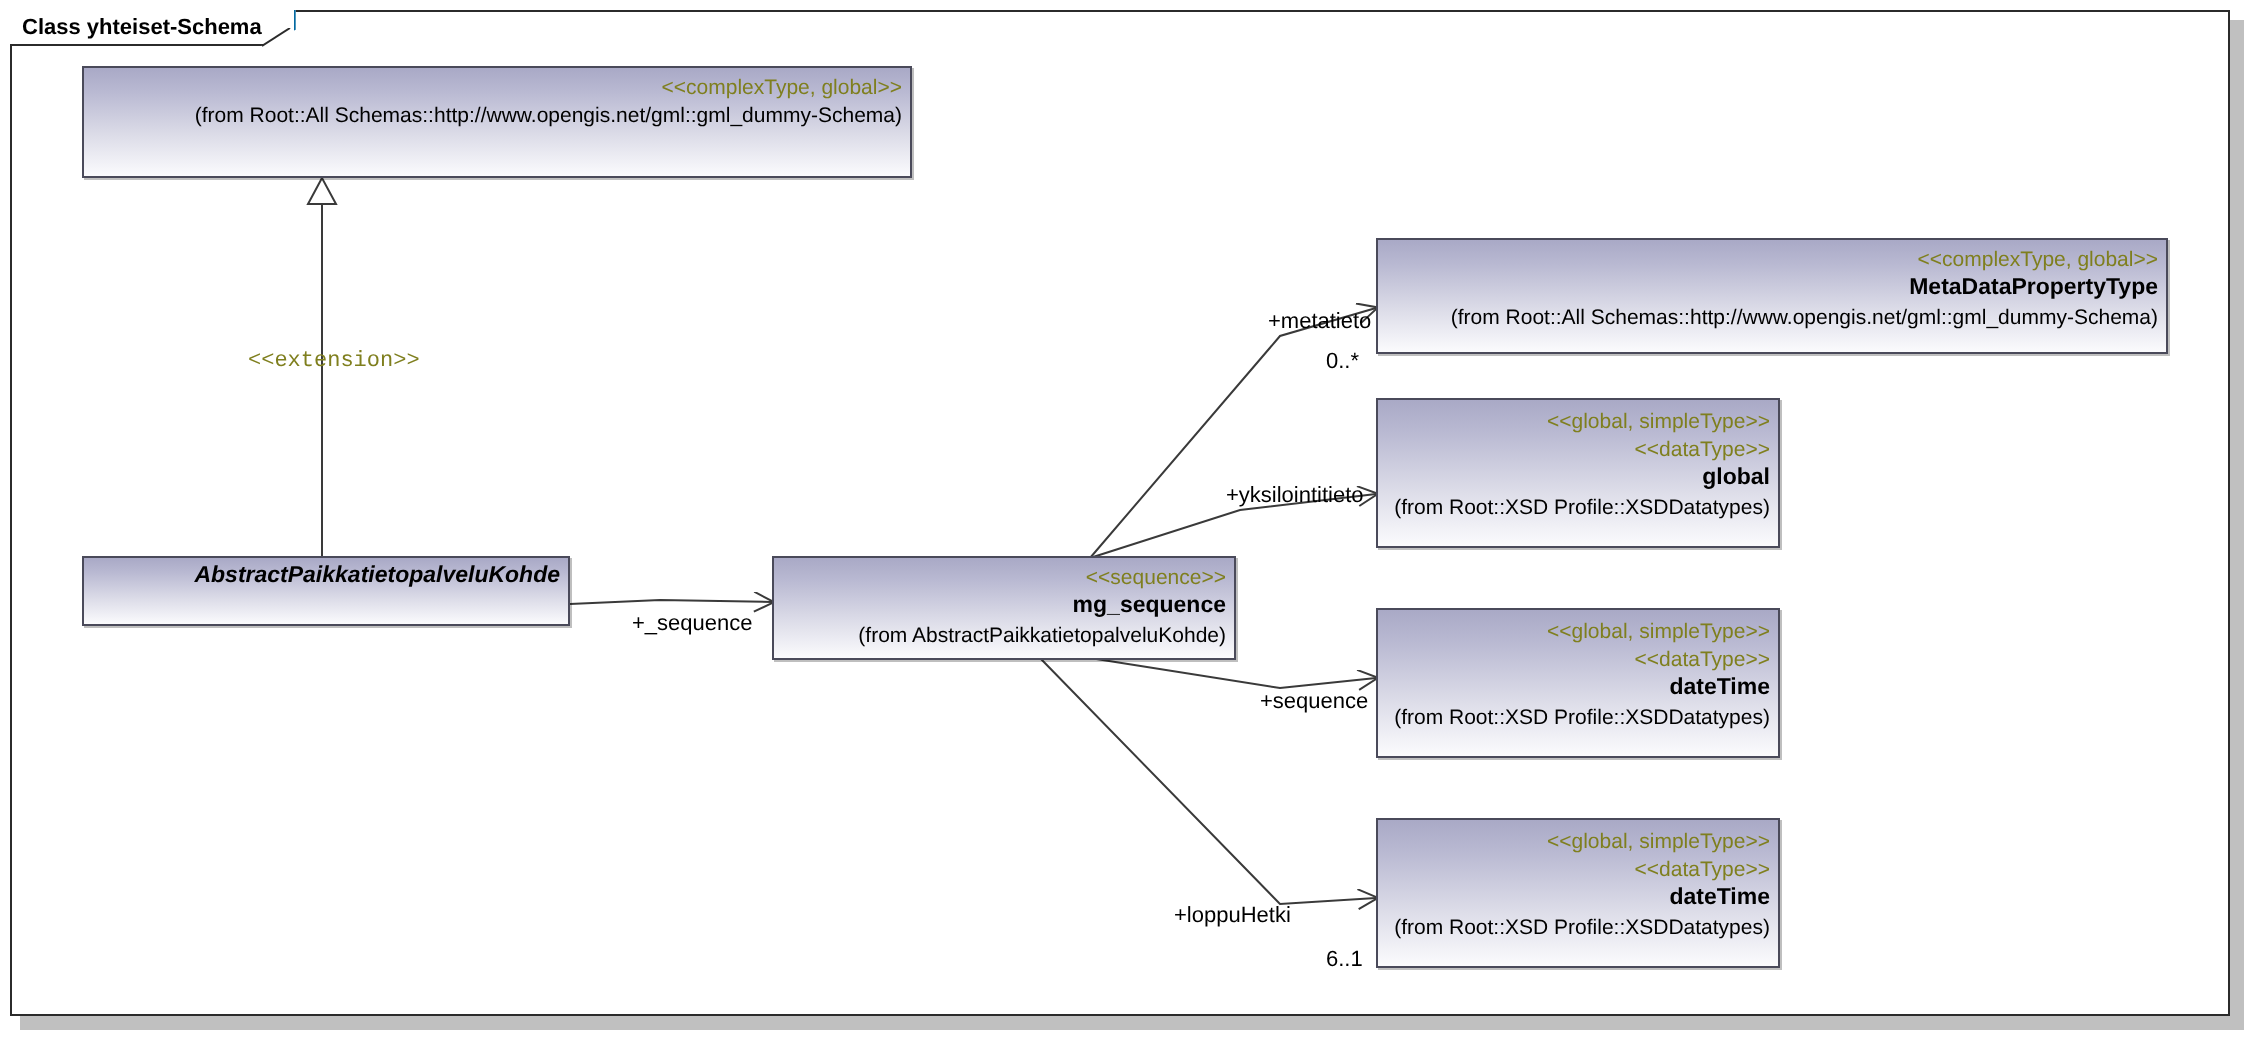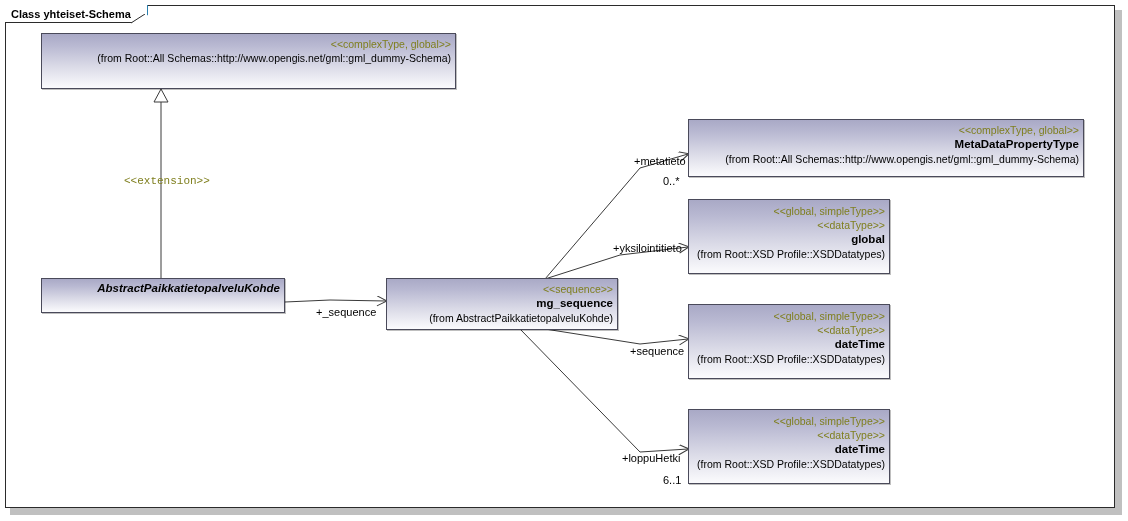--- a/index.html
+++ b/index.html
@@ -222,16 +222,16 @@
 
   <div class="conn-label" style="left:316px; top:306px;">+_sequence</div>
 
   <div class="conn-label" style="left:634px; top:155px;">+metatieto</div>
   <div class="mult-label" style="left:663px; top:175px;">0..*</div>
 
   <div class="conn-label" style="left:613px; top:242px;">+yksilointitieto</div>
 
   <div class="conn-label" style="left:630px; top:345px;">+sequence</div>
 
-  <div class="conn-label" style="left:622px; top:452px;">+loppuHetki</div>
+  <div class="conn-label" style="left:587px; top:452px;">+loppuHetki</div>
   <div class="mult-label" style="left:663px; top:474px;">6..1</div>
 
 </div>
 
 </body></html>

